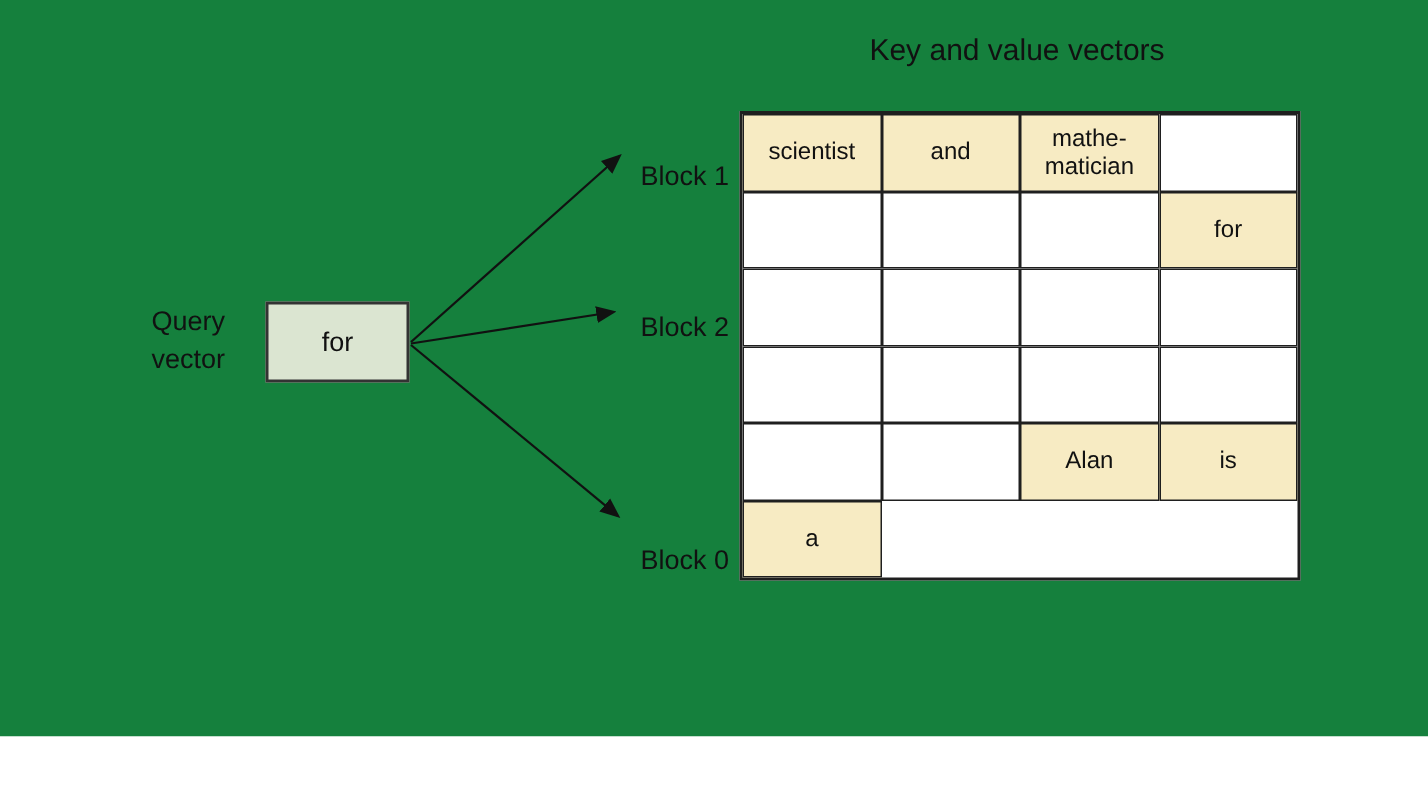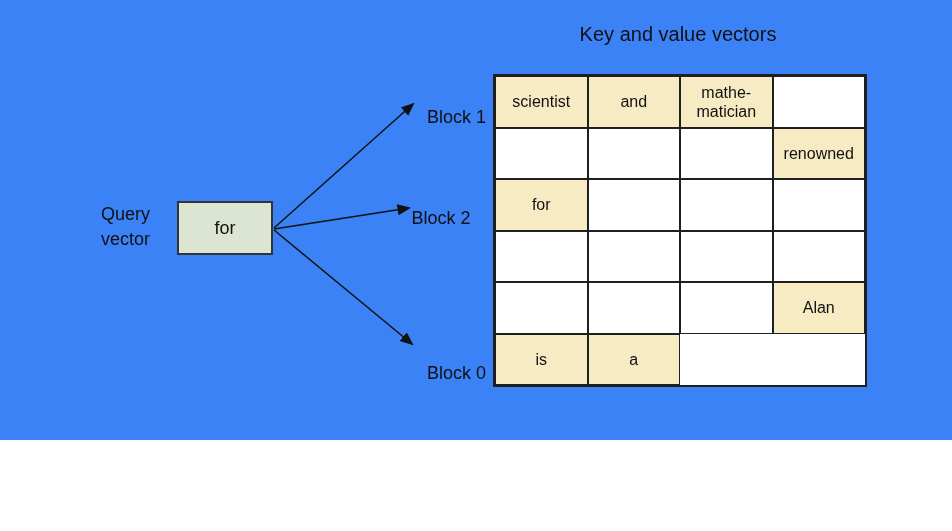--- a/index.html
+++ b/index.html
@@ -1,20 +1,20 @@
 <!DOCTYPE html>
 <html><head>
 <meta charset="utf-8">
 <style>
   html, body { margin: 0; padding: 0; background: #ffffff; }
   #canvas {
     position: relative;
     width: 952px;
-    height: 440px;
-    background: #3b82f6;
+    height: 491px;
+    background: #15803d;
     font-family: "Liberation Sans", sans-serif;
     color: #111111;
     overflow: hidden;
   }
   .title {
     position: absolute;
     left: 490px; top: 23px; width: 376px;
     text-align: center;
     font-size: 20px;
     color: #111111;
@@ -38,21 +38,21 @@
   .block-label {
     position: absolute;
     width: 90px;
     text-align: right;
     font-size: 18px;
     line-height: 21px;
     color: #111111;
     margin-top: 16px;
   }
   #block-label-1 { left: 396px; top: 91px; }
-  #block-label-2 { left: 396px; top: 192px; text-align: center; }
+  #block-label-2 { left: 396px; top: 192px; }
   #block-label-0 { left: 396px; top: 347px; }
   .kv-table {
     position: absolute;
     left: 493px; top: 74px;
     width: 370px; height: 309px;
     display: grid;
     grid-template-columns: repeat(4, 1fr);
     grid-template-rows: repeat(6, 1fr);
     border: 2px solid #1f1f1f;
     background: #ffffff;
@@ -106,21 +106,20 @@
 
   <div class="kv-table">
       <div class="cell hl">scientist</div>
       <div class="cell hl">and</div>
       <div class="cell hl">mathe-
 matician</div>
       <div class="cell"></div>
       <div class="cell"></div>
       <div class="cell"></div>
       <div class="cell"></div>
-      <div class="cell hl">renowned</div>
       <div class="cell hl">for</div>
       <div class="cell"></div>
       <div class="cell"></div>
       <div class="cell"></div>
       <div class="cell"></div>
       <div class="cell"></div>
       <div class="cell"></div>
       <div class="cell"></div>
       <div class="cell"></div>
       <div class="cell"></div>

